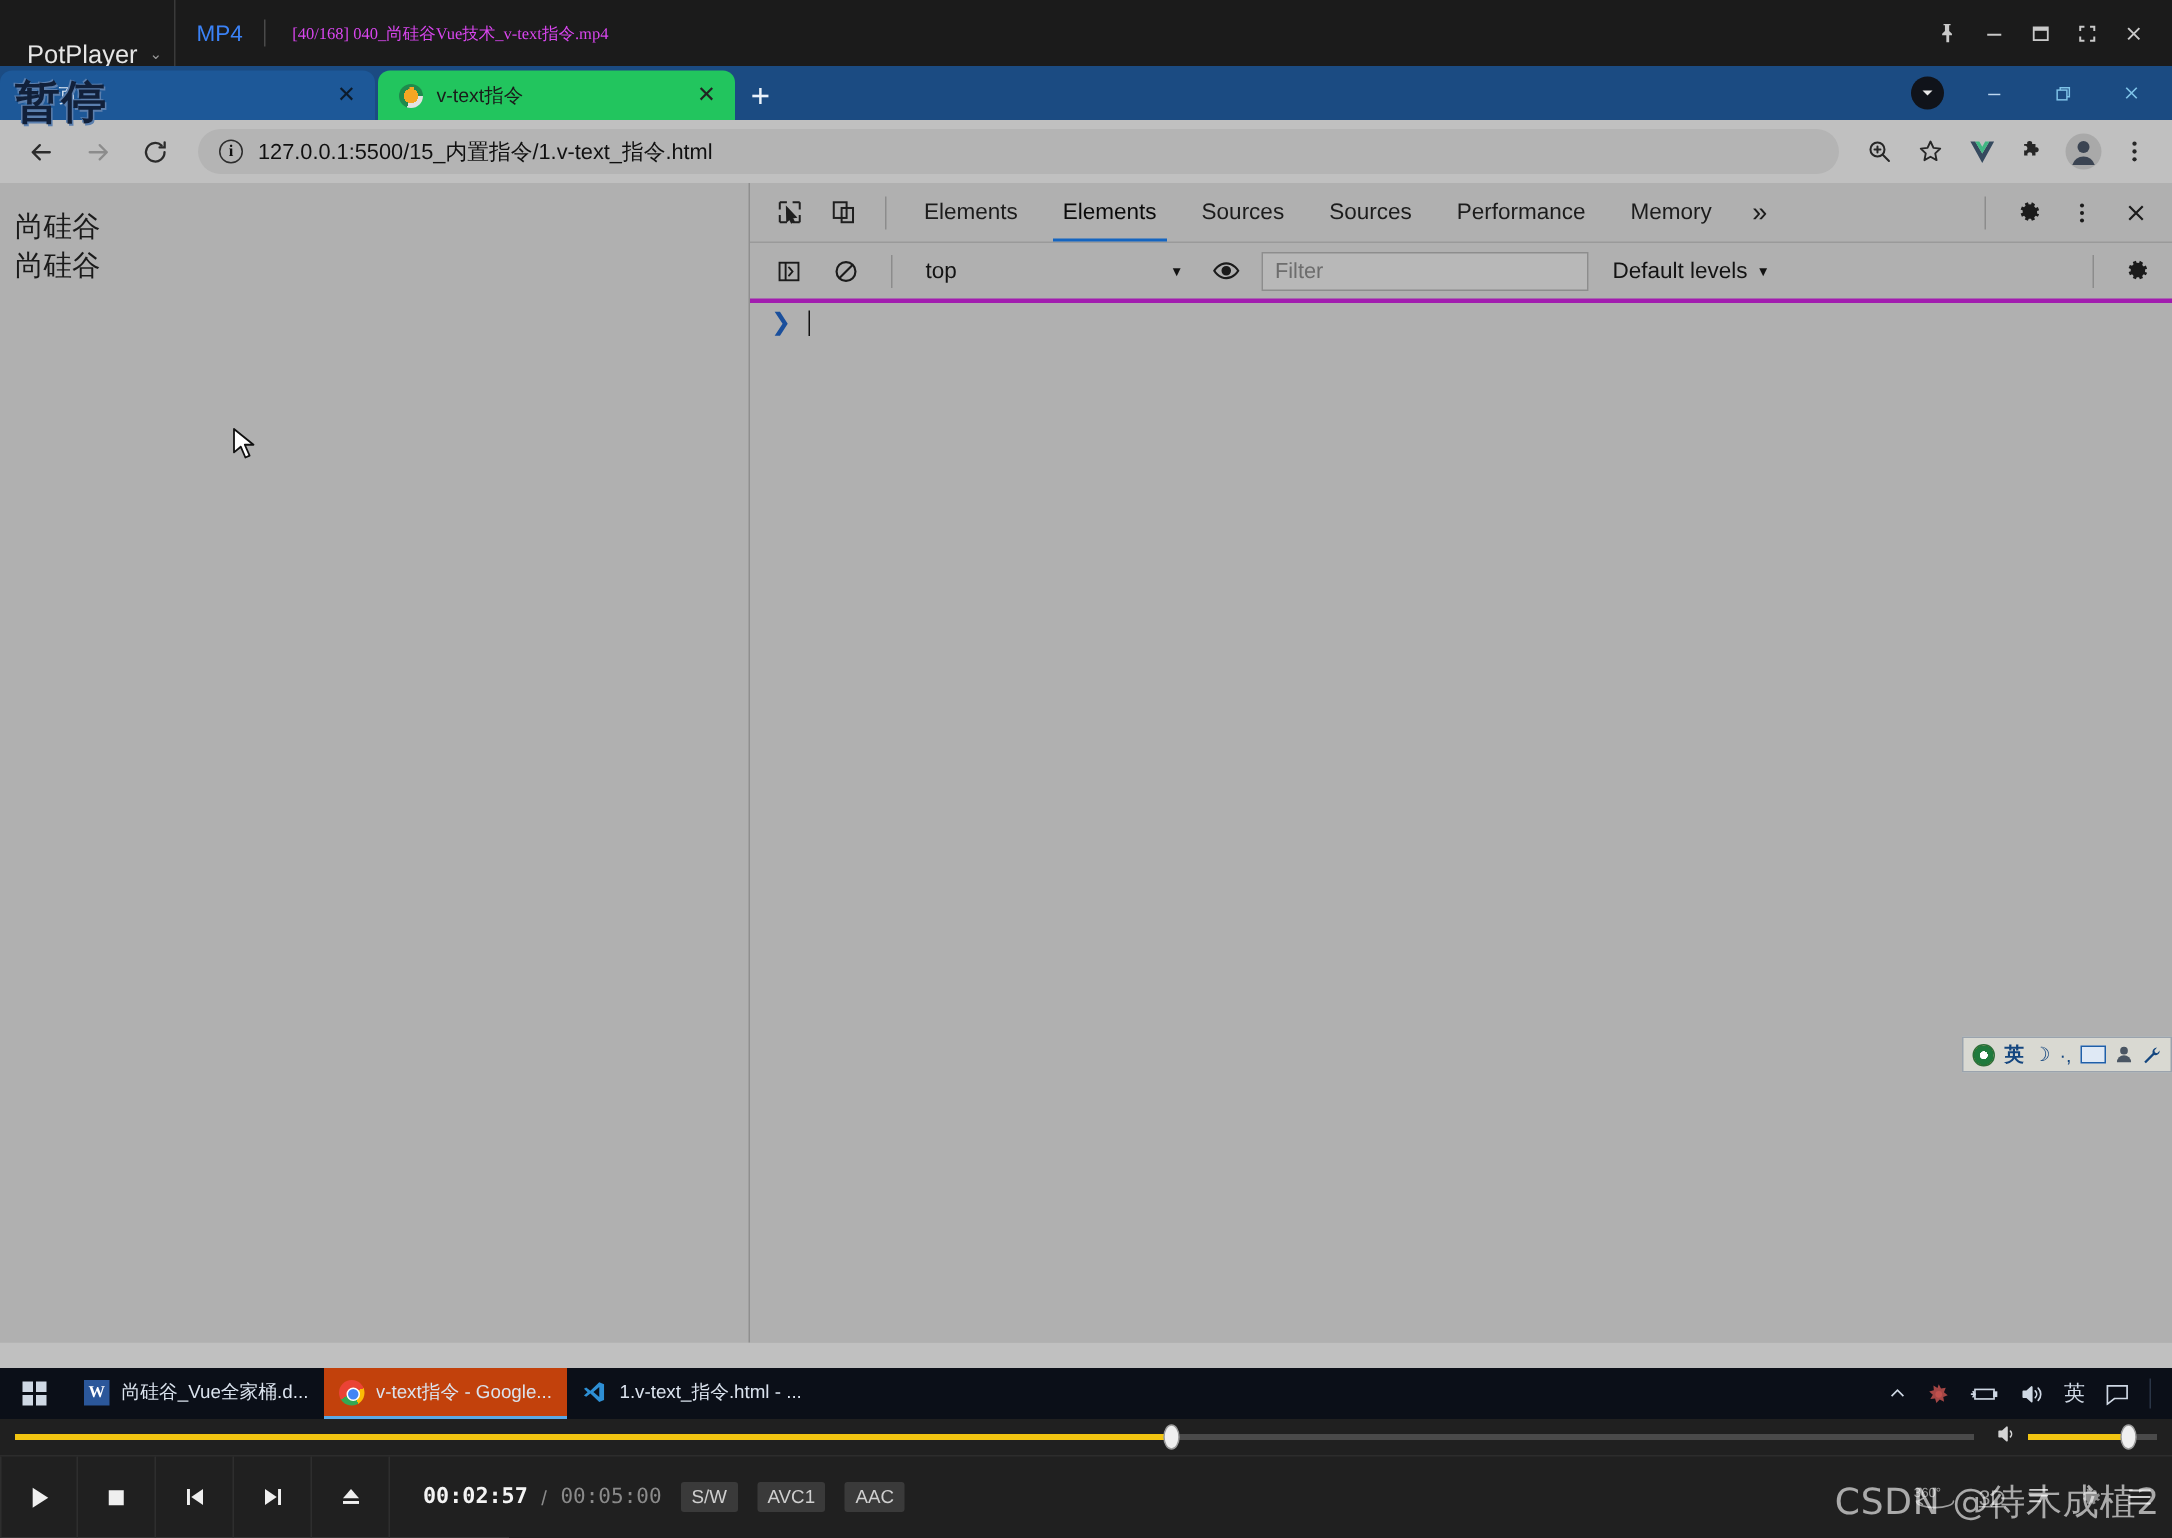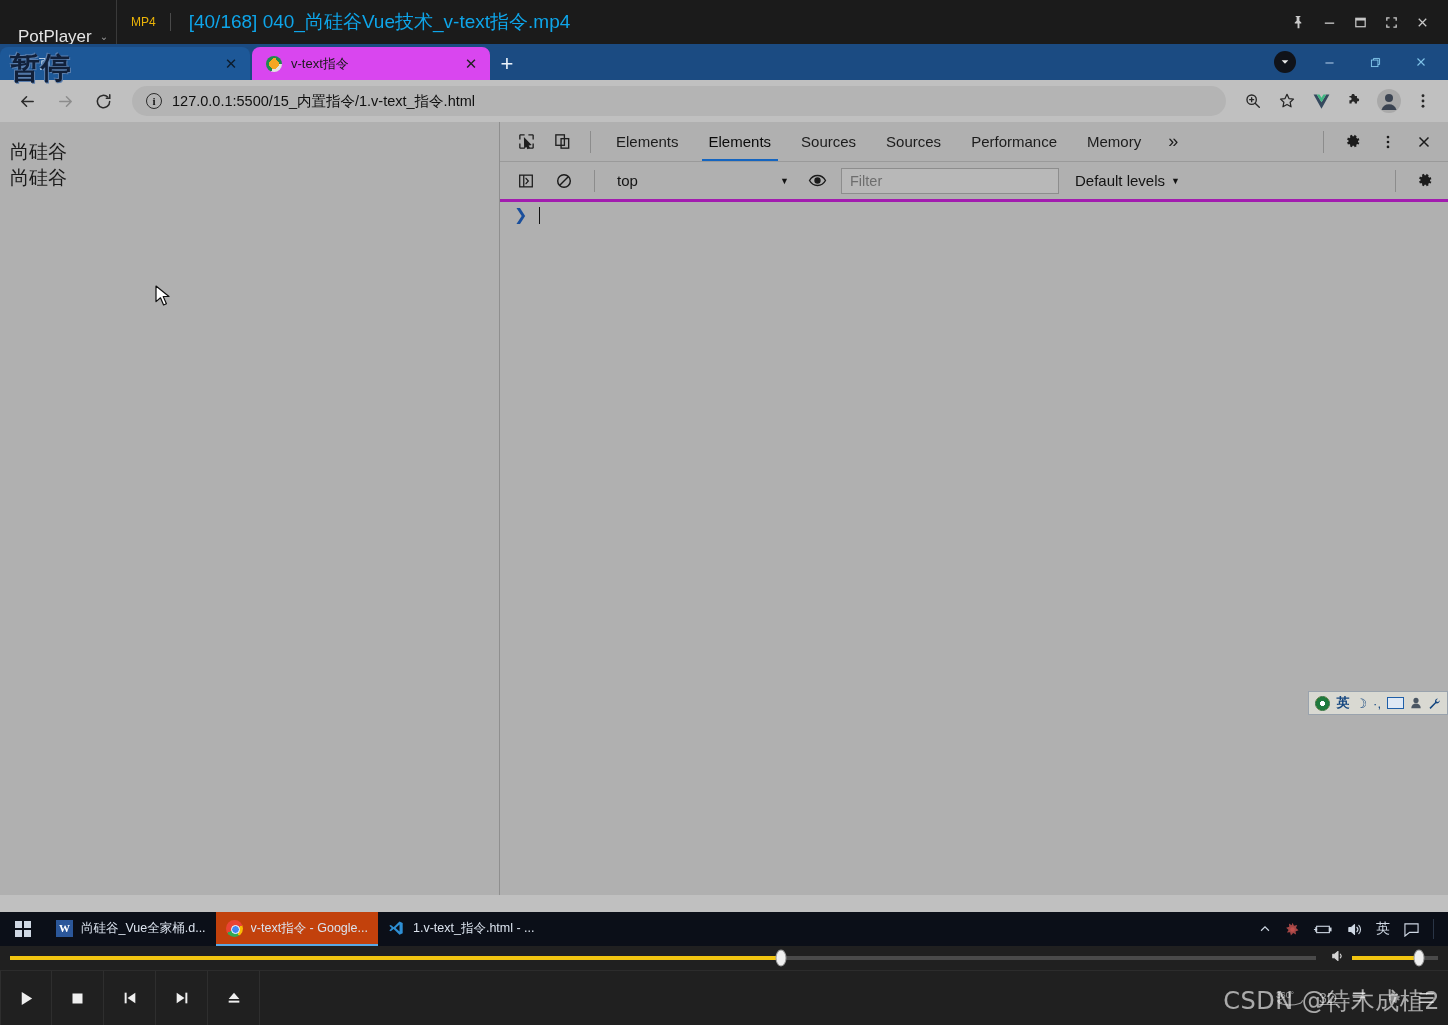--- a/index.html
+++ b/index.html
@@ -18,23 +18,23 @@
     position: absolute; left: 0; top: 0; width: 1448px; height: 44px;
     background: #1b1b1b; display: flex; align-items: center;
     color: #e8e8e8;
   }
   .pot-brand {
     width: 116px; display: flex; align-items: center; gap: 8px;
     padding-left: 18px; font-size: 17px; color: #e6e6e6; margin-top: 29px;
   }
   .pot-brand .chev { font-size: 10px; color: #9a9a9a; }
   .pot-divider { width: 1px; height: 44px; background: #3a3a3a; }
-  .pot-type { padding: 0 14px; font-size: 12px; color: #eab308; }
+  .pot-type { padding: 0 14px; font-size: 15px; color: #3b82f6; }
   .pot-sep2 { width: 1px; height: 18px; background: #4a4a4a; }
-  .pot-filename { padding-left: 18px; font-size: 19px; color: #0ea5e9; white-space: nowrap; }
+  .pot-filename { padding-left: 18px; font-size: 11px; color: #d946ef; white-space: nowrap; font-family: Liberation Serif, serif; }
   .pot-winbtns { margin-left: auto; display: flex; align-items: center; height: 44px; }
   .pot-winbtn {
     width: 31px; height: 44px; display: flex; align-items: center; justify-content: center;
     color: #c9c9c9;
   }
   .pot-winbtn svg { display: block; }
 
   
   .chrome-win {
     position: absolute; left: 0; top: 44px; width: 1448px; height: 868px;
@@ -43,21 +43,21 @@
   .chrome-tabstrip {
     position: relative; height: 36px; background: #1b4b82;
     display: flex; align-items: flex-end; padding-left: 0;
   }
   .tab {
     position: relative; height: 33px; display: flex; align-items: center;
     padding: 0 10px 0 14px; font-size: 13px; border-radius: 8px 8px 0 0;
     min-width: 0;
   }
   .tab.inactive { width: 250px; background: #1d5898; color: #dfe9f4; }
-  .tab.active { width: 238px; background: #d946ef; color: #1a1a1a; margin-left: 2px; }
+  .tab.active { width: 238px; background: #22c55e; color: #1a1a1a; margin-left: 2px; }
   .tab .favicon {
     width: 16px; height: 16px; flex: none; margin-right: 9px;
     border-radius: 50%;
   }
   .fav-live {
     background:
       radial-gradient(circle at 50% 50%, #f5a623 0 42%, rgba(0,0,0,0) 43%),
       conic-gradient(from 200deg, #1f8a4c 0 70%, #e2e2e2 70% 100%);
     position: relative;
   }
@@ -684,20 +684,28 @@
             <path d="M3 3l8.8 6L3 15z"></path>
           </svg>
       </div>
       <div class="ctrl-btn">
         <svg width="16" height="16" viewBox="0 0 18 18" fill="#efefef">
             <path d="M9 3l6 7H3z"></path>
             <rect x="3" y="12" width="12" height="2.2"></rect>
           </svg>
       </div>
 
+      <div class="time-box">
+        <span class="t-cur">00:02:57</span>
+        <span class="t-slash">/</span>
+        <span class="t-total">00:05:00</span>
+        <span class="badge">S/W</span>
+        <span class="badge">AVC1</span>
+        <span class="badge">AAC</span>
+      </div>
 
       <div class="ctrl-right">
         <span class="cr-btn">
           <svg width="30" height="22" viewBox="0 0 34 22" fill="none" stroke="#9e9e9e" stroke-width="1.2">
             <text x="1" y="11" font-size="10" fill="#9e9e9e" stroke="none" font-family="Liberation Sans, sans-serif">360°</text>
             <path d="M3 14c0 3 6.3 5 14 5s14-2 14-5" stroke-linecap="round"></path>
             <path d="M8 12l-4 2.2 3.6 2.4" stroke-linecap="round" stroke-linejoin="round"></path>
           </svg>
         </span>
         <span class="cr-text" style="text-decoration:underline;">3D</span>

